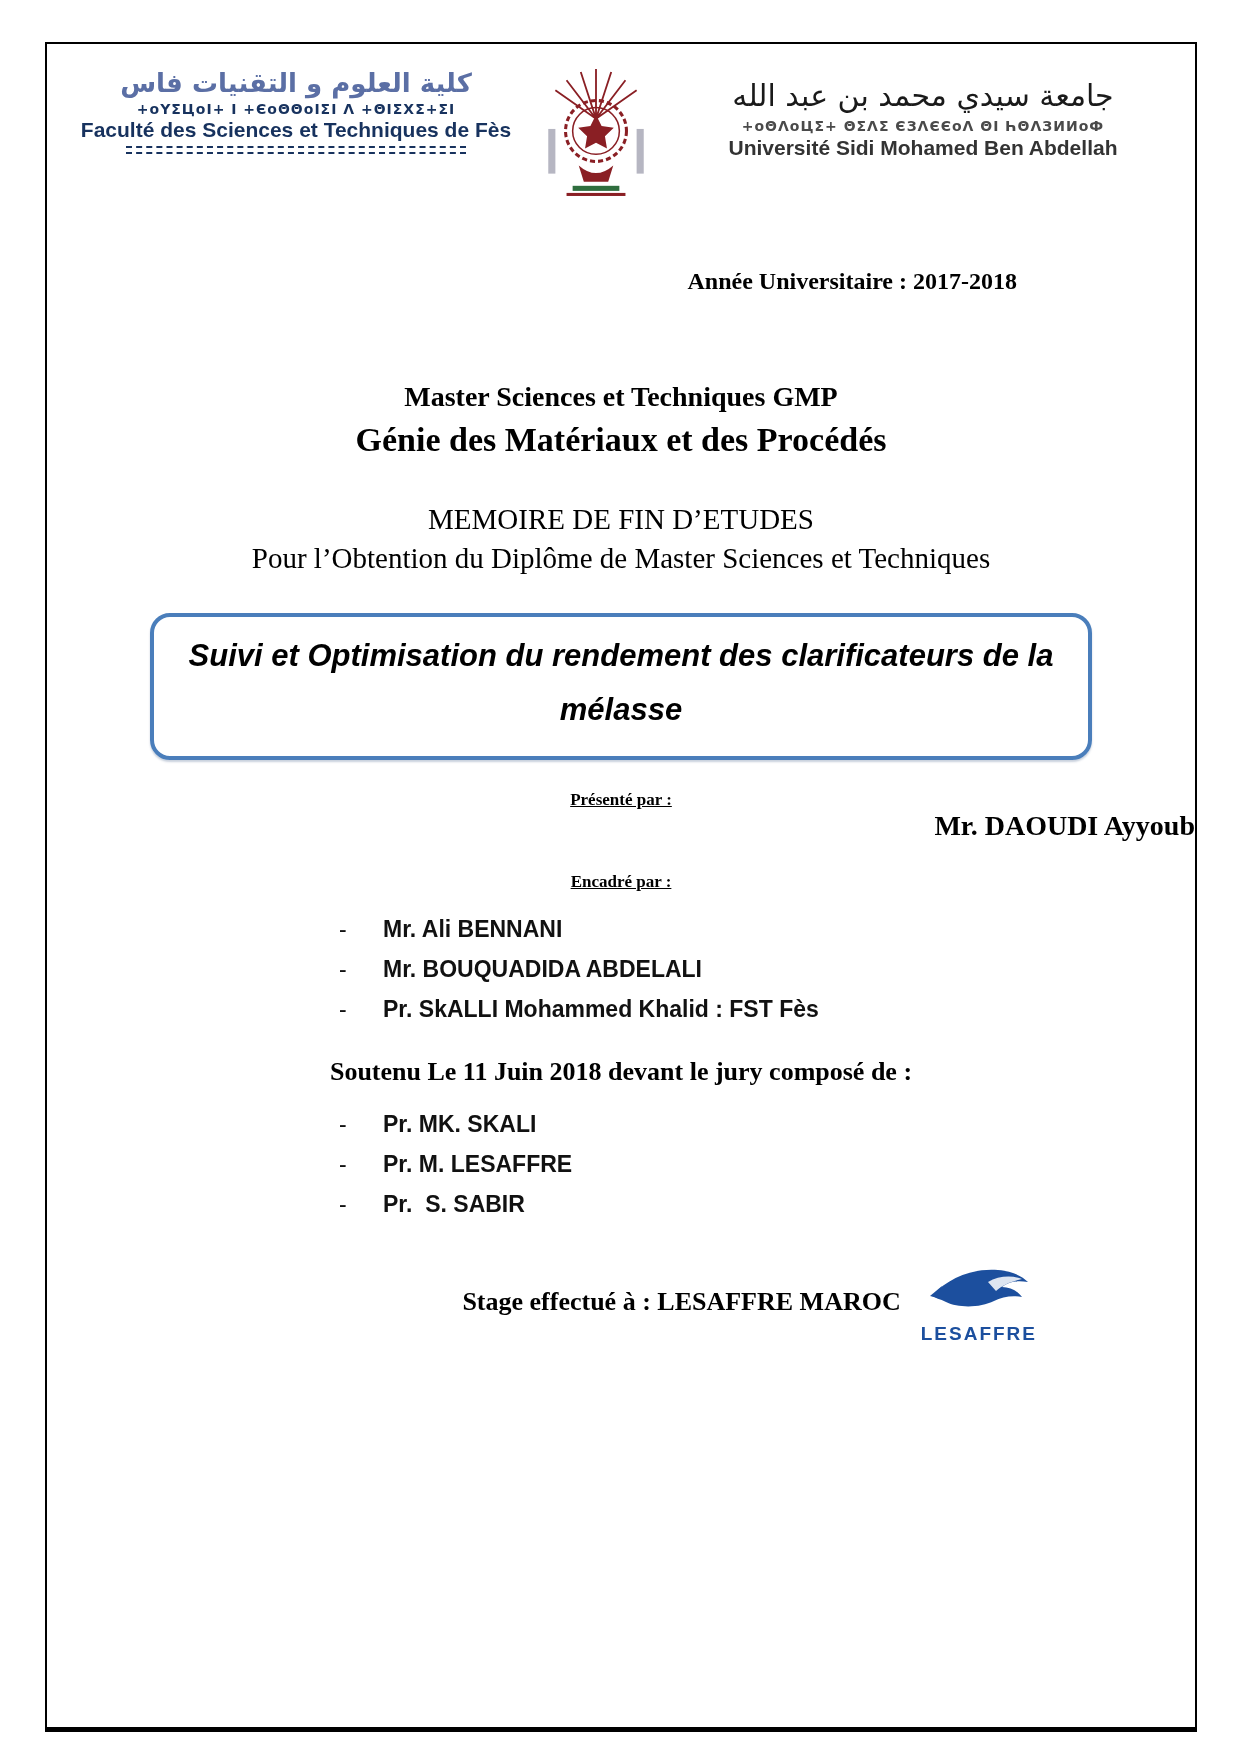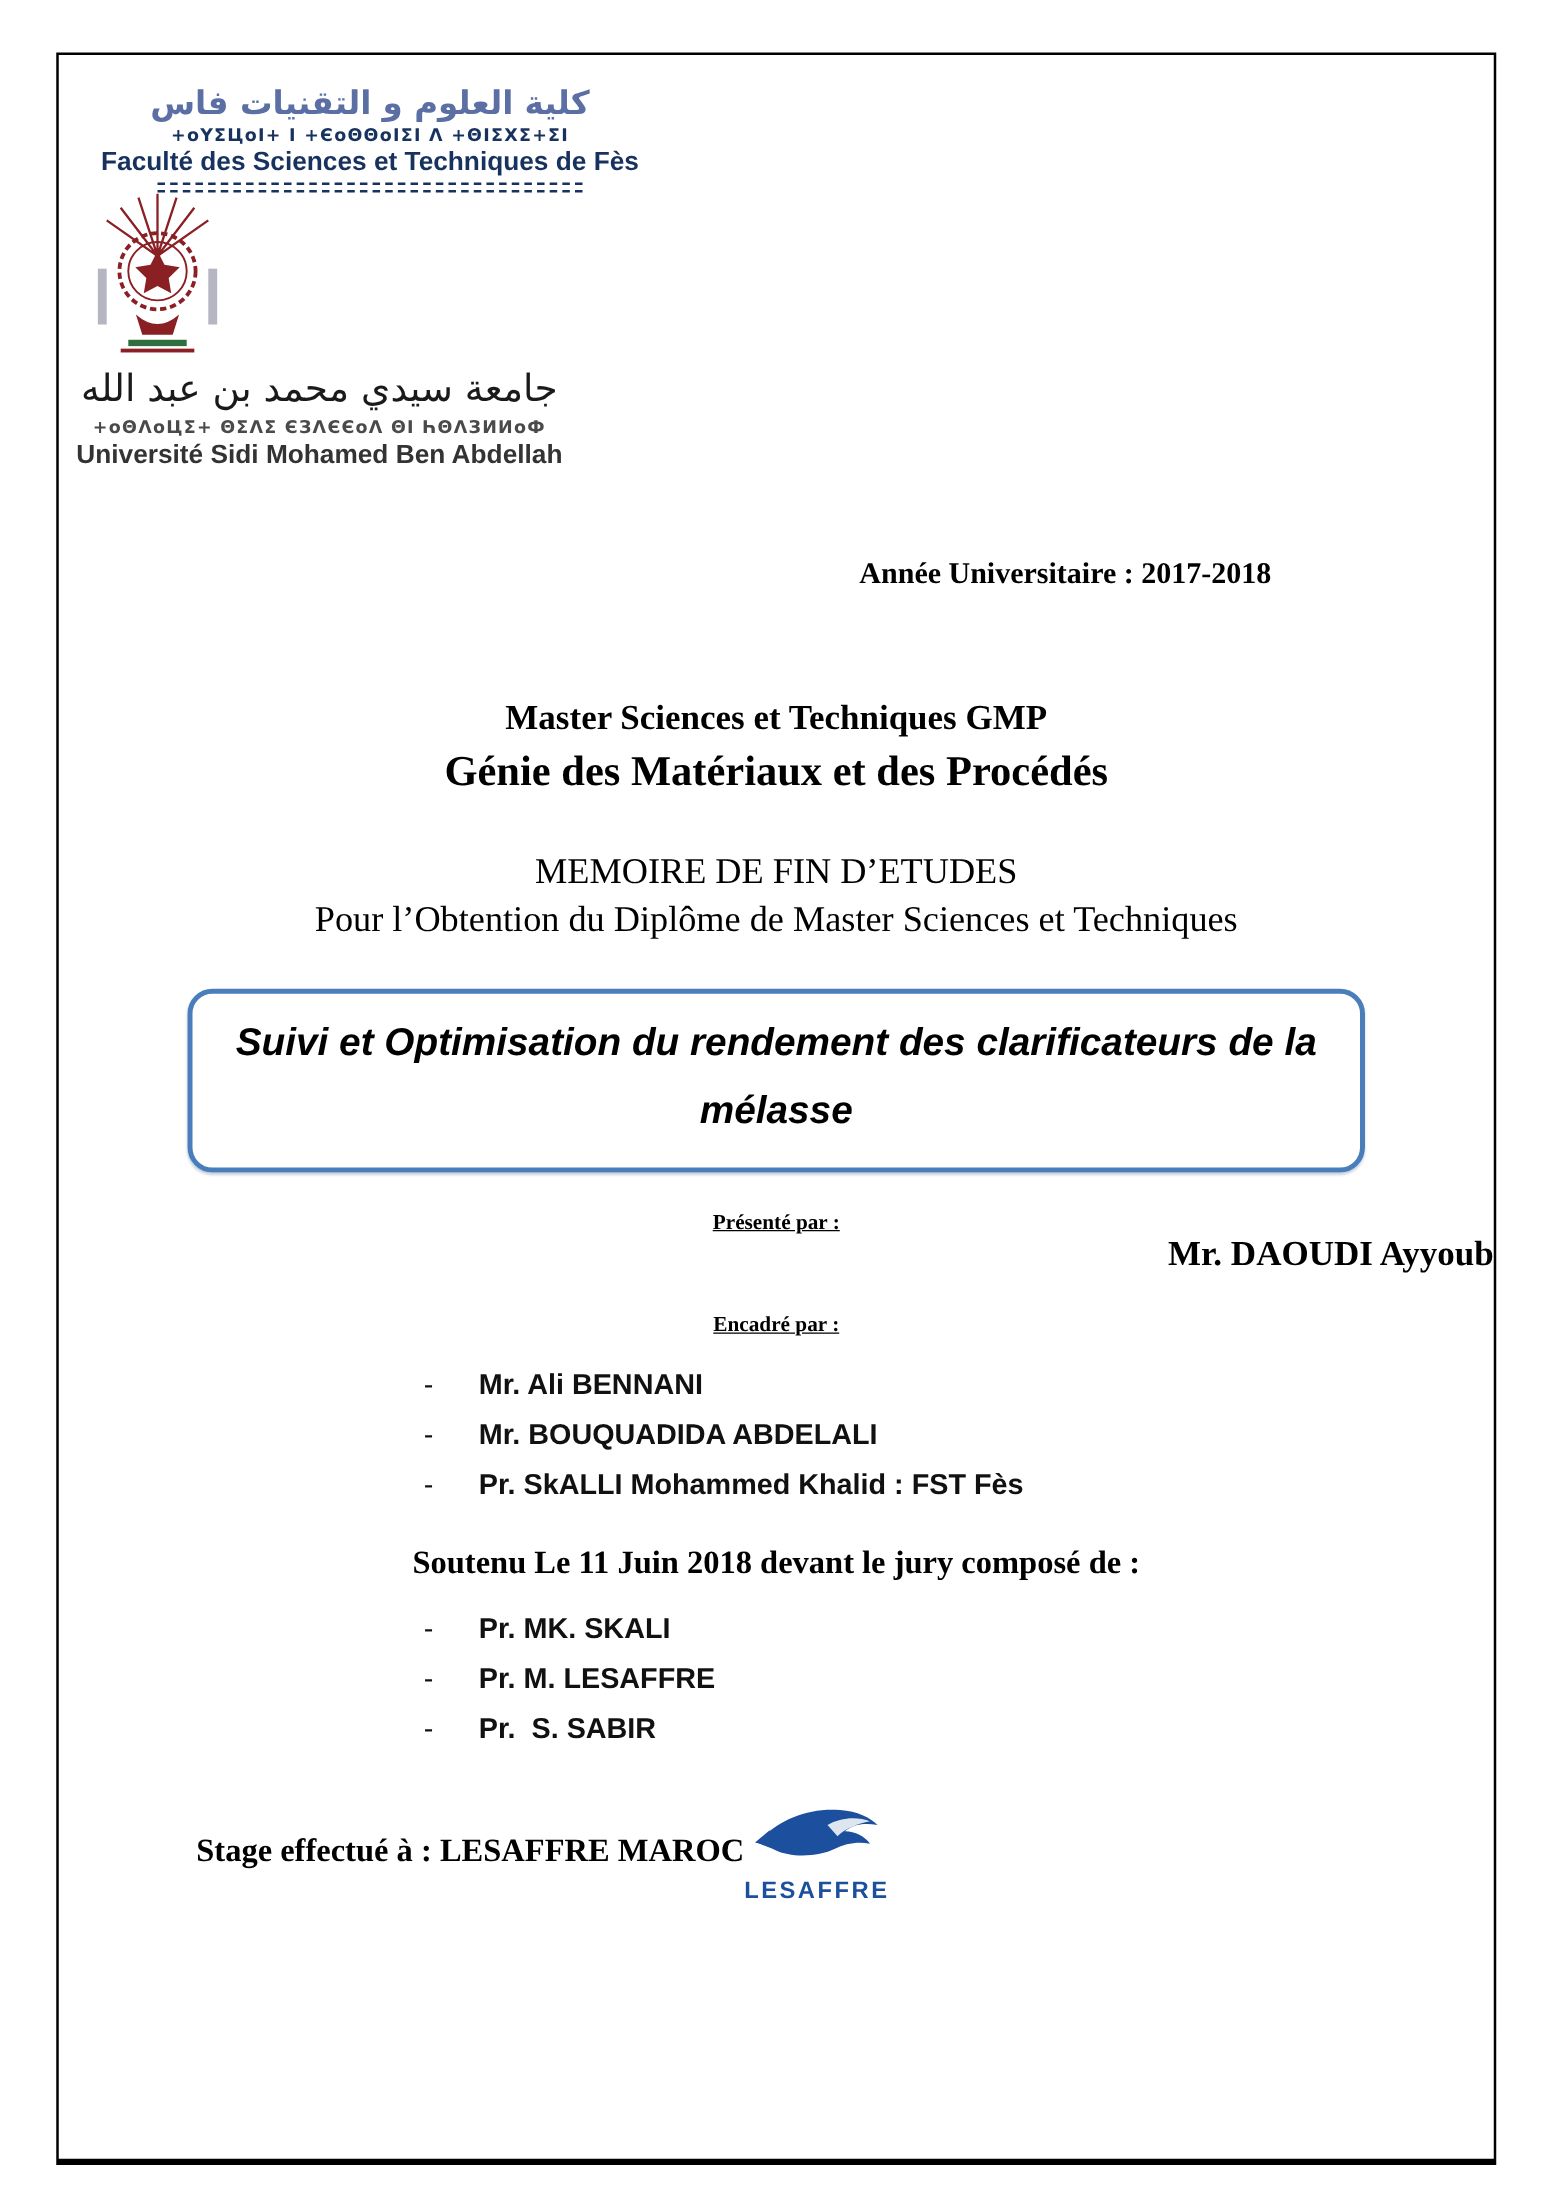--- a/index.html
+++ b/index.html
@@ -6,21 +6,21 @@
   html,body { background:#ffffff; }
   .page {
     position:relative; width:1241px; height:1754px; background:#fff;
     font-family:"Liberation Serif", serif; color:#000; overflow:hidden;
   }
   .frame {
     position:absolute; left:45px; top:42px; width:1152px; height:1690px;
     border:2px solid #000; border-bottom:5px solid #000;
   }
   
-  .header { display:flex; align-items:flex-start; padding:24px 10px 0 14px;flex-direction:column; }
+  .header { display:flex; align-items:flex-start; padding:24px 10px 0 14px; }
   .fac { width:470px; text-align:center; }
   .fac-ar { font-family:"DejaVu Sans", sans-serif; font-size:26px; font-weight:bold; color:#5b6fa5; direction:rtl; }
   .fac-tif { font-family:"DejaVu Sans", sans-serif; font-size:14px; font-weight:bold; color:#17325e; letter-spacing:1px; margin-top:3px; }
   .fac-lat { font-family:"Liberation Sans", sans-serif; font-size:21px; font-weight:bold; color:#17325e; margin-top:1px; }
   .fac-div { width:340px; margin:4px auto 0; height:8px; border-top:2px dashed #17325e; border-bottom:2px dashed #17325e; }
   .sealwrap { flex:0 0 auto; width:130px; display:flex; justify-content:center; }
   .uni { flex:1; text-align:center; padding-top:10px; }
   .uni-ar { font-family:"DejaVu Sans", sans-serif; font-size:30px; color:#1a1a1a; direction:rtl; }
   .uni-tif { font-family:"DejaVu Sans", sans-serif; font-size:14px; font-weight:bold; color:#4a4a4a; letter-spacing:1px; margin-top:5px; }
   .uni-lat { font-family:"Liberation Sans", sans-serif; font-size:21px; font-weight:bold; color:#333; margin-top:2px; }
@@ -37,21 +37,21 @@
     font-size:31px; line-height:1.75; color:#000000;
     box-shadow:0 2px 2px rgba(40,70,120,.25);
   }
   .presente, .encadre { text-align:center; margin-top:30px; font-size:17px; font-weight:bold; text-decoration:underline; }
   .author { text-align:right; font-size:28px; font-weight:bold; }
   .plist { margin:24px 0 0 292px; font-family:"Liberation Sans", sans-serif; font-weight:bold; font-size:23px; color:#111; }
   .plist .row { display:flex; margin:13px 0; }
   .plist .dash { width:44px; font-weight:normal; }
   .plist .label { white-space:pre-wrap; }
   .soutenu { text-align:center; margin-top:34px; font-size:26px; font-weight:bold; }
-  .stage-row { display:flex; justify-content:flex-start; align-items:center; margin-top:42px; padding:0 158px 0 110px; }
+  .stage-row { display:flex; justify-content:flex-end; align-items:center; margin-top:42px; padding:0 158px 0 110px;gap:20px; }
   .stage { font-size:26px; font-weight:bold; }
   .lesaffre { text-align:center; }
   .lesaffre-text { font-family:"Liberation Sans", sans-serif; font-weight:bold; color:#1c4f9e; font-size:19px; letter-spacing:2px; margin-top:1px; }
 </style>
 </head>
 <body>
 
 <div class="page">
   <div class="frame">
 

